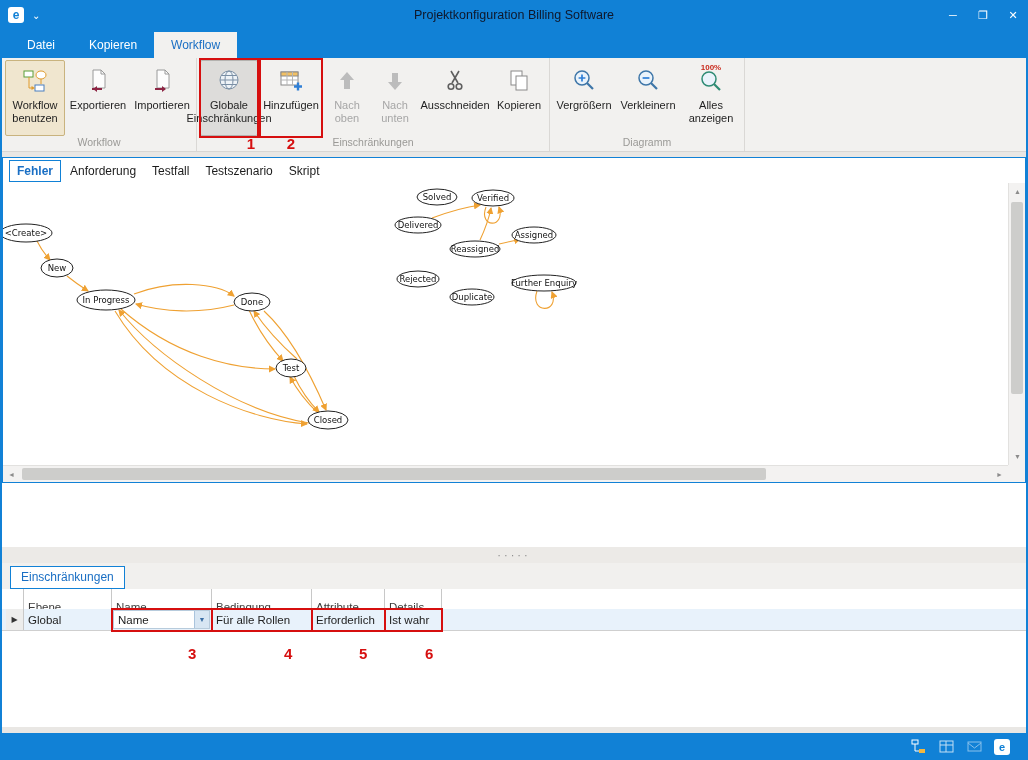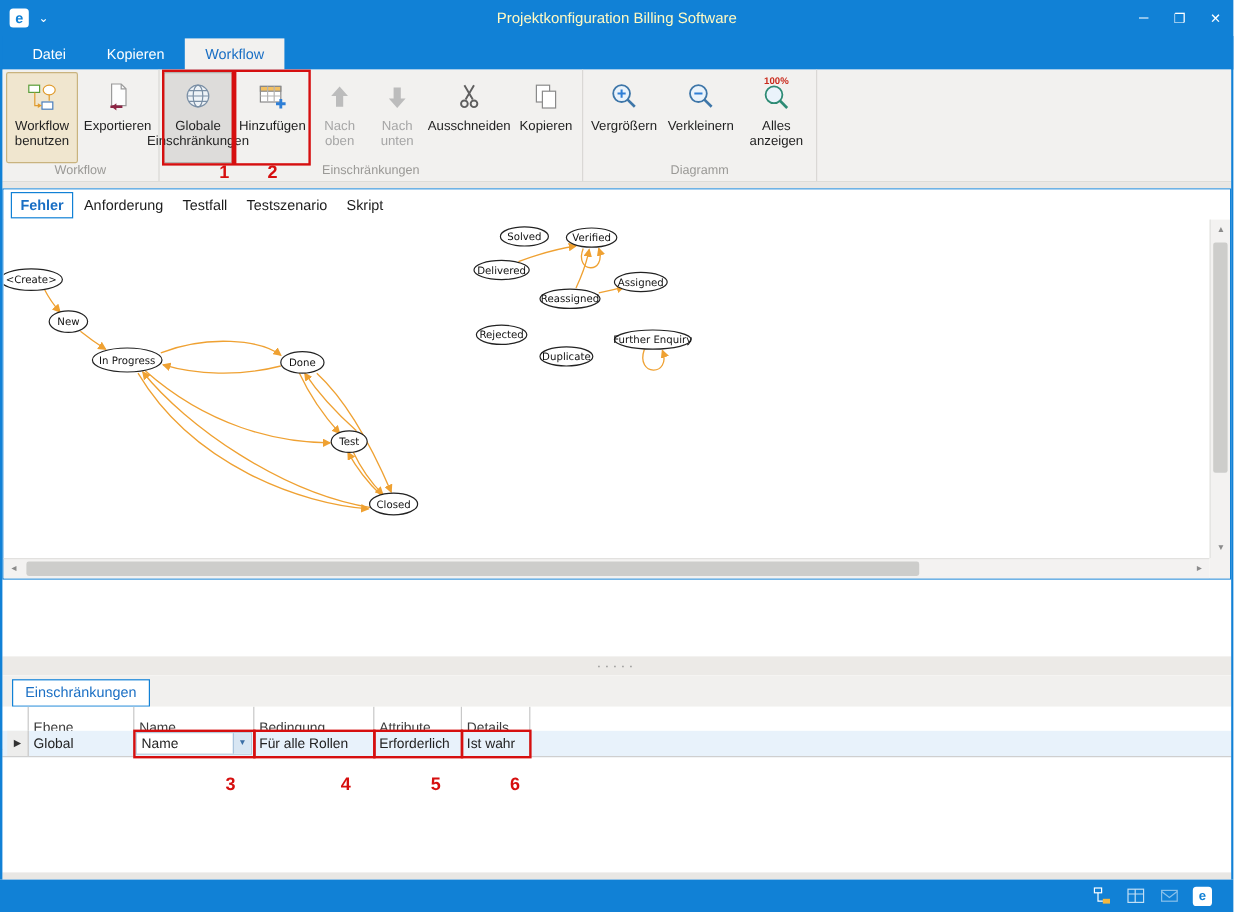--- a/index.html
+++ b/index.html
@@ -4,21 +4,21 @@
 <style>
   * { box-sizing: border-box; margin: 0; padding: 0; cursor: default; }
   html,body { width:1028px; height:760px; font-family:"Liberation Sans",sans-serif; background:#fff; overflow:hidden; }
   .window { position:relative; width:1028px; height:760px; background:#fff; }
 
   
   .titlebar { position:absolute; left:0; top:0; width:1028px; height:30px; background:#1181d6; display:flex; align-items:center; color:#fff; }
   .tb-left { display:flex; align-items:center; gap:8px; margin-left:8px; z-index:2; }
   .app-logo { width:16px; height:16px; background:#fff; border-radius:3px; color:#1181d6; font-weight:bold; font-size:12px; display:flex; align-items:center; justify-content:center; }
   .qa-chevron { font-size:10px; color:#fff; }
-  .tb-title { position:absolute; left:0; right:0; text-align:center; font-size:12.5px; color:#fef9c3; }
+  .tb-title { position:absolute; left:0; right:0; text-align:center; font-size:12.5px; color:#0f172a; }
   .tb-controls { position:absolute; right:0; top:0; height:30px; display:flex; z-index:2; }
   .tb-btn { width:30px; height:30px; display:flex; align-items:center; justify-content:center; font-size:11px; color:#fff; }
 
   
   .tabrow { position:absolute; left:0; top:30px; width:1028px; height:28px; background:#1181d6; display:flex; align-items:flex-end; padding-left:10px; }
   .mtab { padding:6px 17px 6px; font-size:12px; color:#fff; }
   .mtab.active { background:#f2f1ef; color:#1a6fc4; }
 
   
   .side-border { position:absolute; top:30px; bottom:27px; width:2px; background:#1181d6; z-index:6; }
@@ -137,20 +137,31 @@
         <div class="rb w62">
           <span class="rb-icon">
             <svg width="26" height="26" viewBox="0 0 26 26">
                 <path d="M8 2 h8 l4 4 v14 h-12 z" fill="#fdfdfd" stroke="#9a9a9a"></path>
                 <path d="M16 2 v4 h4" fill="none" stroke="#9a9a9a"></path>
                 <path d="M17 21 H7" stroke="#8d2544" stroke-width="2"></path>
                 <path d="M8 21 l4 -3 v6 z" fill="#8d2544"></path>
               </svg>
           </span>
           <span>Exportieren</span>
+        </div>
+        <div class="rb w62">
+          <span class="rb-icon">
+            <svg width="26" height="26" viewBox="0 0 26 26">
+                <path d="M8 2 h8 l4 4 v14 h-12 z" fill="#fdfdfd" stroke="#9a9a9a"></path>
+                <path d="M16 2 v4 h4" fill="none" stroke="#9a9a9a"></path>
+                <path d="M6 21 h10" stroke="#8d2544" stroke-width="2"></path>
+                <path d="M17 21 l-4 -3 v6 z" fill="#8d2544"></path>
+              </svg>
+          </span>
+          <span>Importieren</span>
         </div>
       </div>
       <div class="g-label">Workflow</div>
     </div>
 
     <div class="rgroup">
       <div class="g-buttons">
         <div class="rb active-gray">
           <span class="ann-frame"></span>
           <span class="ann-num right">1</span>

